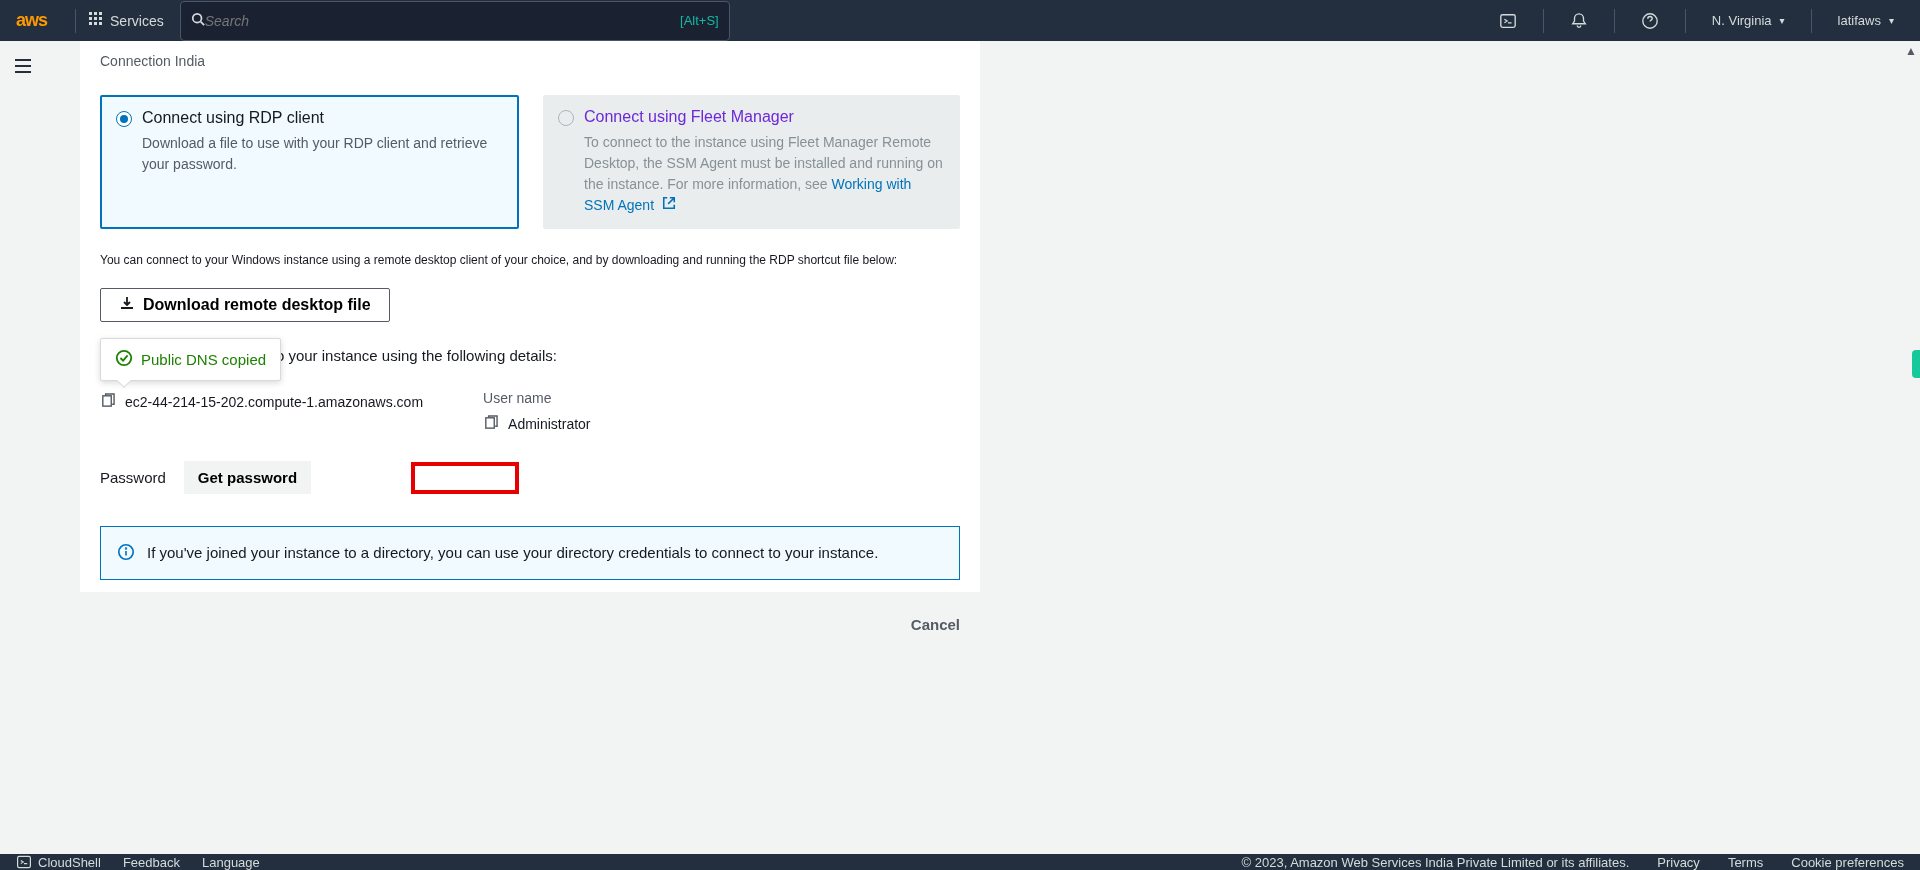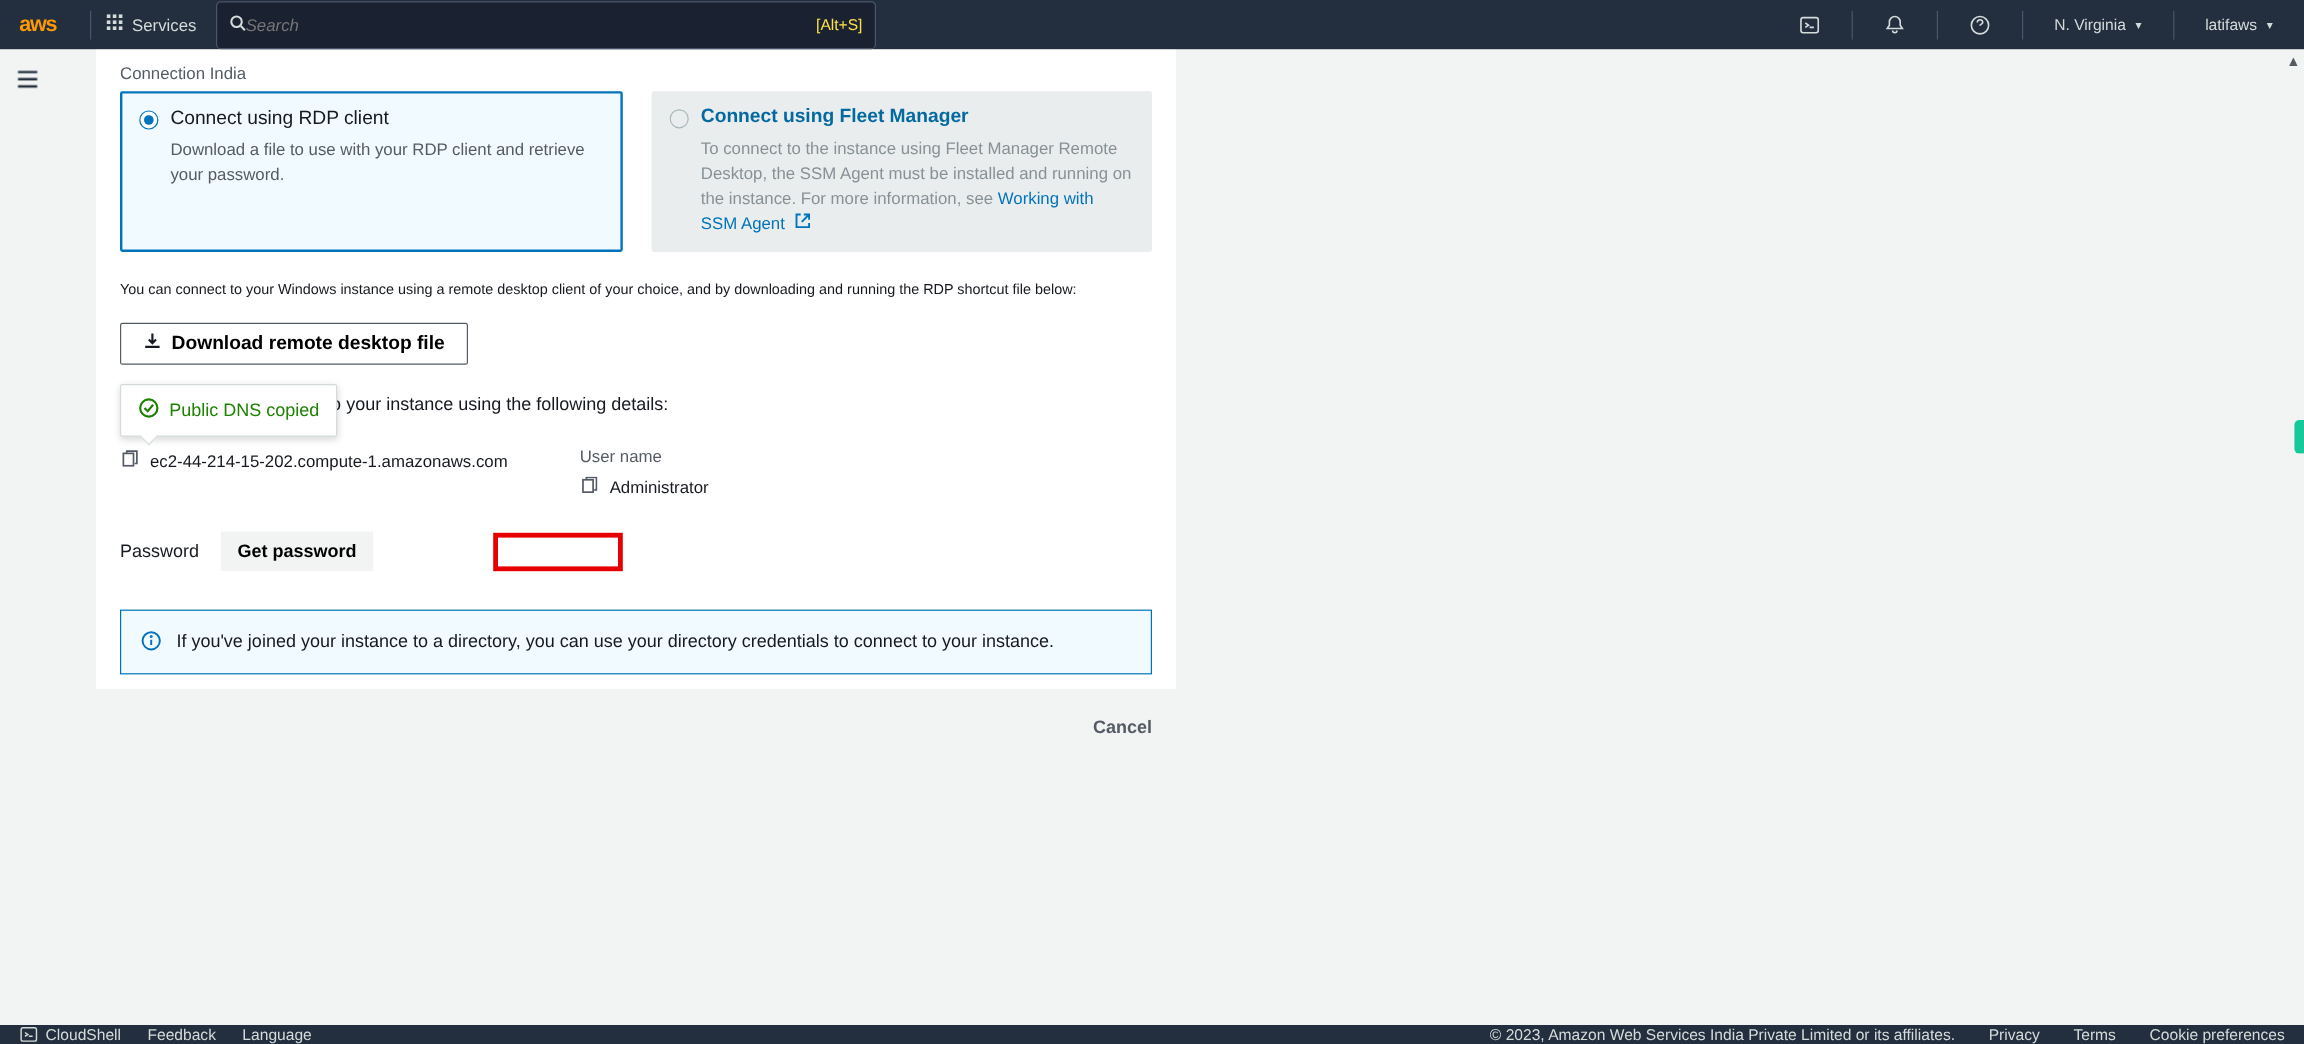--- a/index.html
+++ b/index.html
@@ -6,49 +6,49 @@
 body { font-family: "Amazon Ember", "Helvetica Neue", Arial, sans-serif; background: #f2f3f3; color: #16191f; font-size: 14px; }
 
 
 .top-nav { background: #232f3e; height: 41px; display: flex; align-items: center; padding: 0 16px; color: #d5dbdb; position: relative; }
 .aws-logo { color: #ff9900; font-weight: bold; font-size: 18px; margin-right: 16px; display:flex; align-items:center;}
 .nav-divider { width: 1px; height: 24px; background: #4a5568; margin: 0 12px; }
 .services-btn { display: flex; align-items: center; gap: 6px; color: #d5dbdb; cursor: pointer; font-size: 14px; }
 .grid-icon { display: inline-block; }
 .search-bar { background: #1a2232; border: 1px solid #4a5568; border-radius: 4px; height: 40px; display: flex; align-items: center; padding: 0 10px; margin-left: 16px; width: 550px; }
 .search-bar input { background: transparent; border: none; color: #d5dbdb; font-style: italic; outline: none; flex: 1; font-size: 14px; }
-.search-bar .kbd { color: #fde047; font-size: 13px; }
+.search-bar .kbd { color: #14b8a6; font-size: 13px; }
 .nav-right { margin-left: auto; display: flex; align-items: center; gap: 4px; }
 .nav-icon-btn { color: #d5dbdb; padding: 6px 10px; cursor: pointer; display:flex; align-items:center; }
 .nav-text-btn { color: #d5dbdb; padding: 6px 10px; cursor: pointer; font-size: 13px; display:flex; align-items:center; gap:4px;}
 .caret-down::after { content: "▾"; font-size: 10px; margin-left: 4px; }
 
 
 .side-toggle { position: fixed; left: 8px; top: 52px; cursor: pointer; padding: 6px; }
 
 
 .scroll-up { position: fixed; right: 3px; top: 44px; font-size: 12px; color: #545b64;}
 
 
 .main-wrap { margin-left: 40px; padding: 0 40px 0 40px; }
 .card { background: #fff; max-width: 900px; padding: 0 20px 12px 20px; }
 
 .section-label { color: #545b64; font-size: 14px; padding-top: 12px; }
 
-.radio-group { display: flex; gap: 24px; margin-top: 7px; }
+.radio-group { display: flex; gap: 24px; margin-top: 26px; }
 .radio-card { flex: 1; border: 1px solid #aab7b8; padding: 12px 14px; border-radius: 2px; }
 .radio-card.selected { border: 2px solid #0073bb; background: #f1faff; }
 .radio-card.disabled { background: #eaeded; border: 1px solid #eaeded; color: #879196; }
 .radio-row { display: flex; align-items: flex-start; gap: 10px; }
 .radio-dot { width: 16px; height: 16px; border-radius: 50%; border: 1px solid #545b64; position: relative; flex-shrink: 0; margin-top: 2px; background:#fff;}
 .radio-card.selected .radio-dot { border-color: #0073bb; }
 .radio-card.selected .radio-dot::after { content:""; position:absolute; inset:3px; border-radius:50%; background:#0073bb; }
 .radio-card.disabled .radio-dot { border-color: #aab7b8; background:#eaeded;}
 .radio-title { font-size: 16px; color: #16191f; }
-.radio-card.disabled .radio-title { color:#0369a1;font-weight:bold;}
+.radio-card.disabled .radio-title { color:#6d28d9;}
 .radio-desc { margin-top: 6px; font-size: 14px; color: #545b64; line-height: 1.5; padding-left: 26px; }
 .radio-card.disabled .radio-desc { color:#879196;}
 .link { color: #0073bb; }
 .ext-icon { color:#0073bb; margin-left:4px; }
 
 .help-text { margin-top: 22px; font-size: 12px; line-height: 1.6; }
 
 .btn { display: inline-flex; align-items: center; gap: 8px; border: 1px solid #545b64; background: #fff; padding: 6px 18px; font-size: 16px; font-weight: bold; cursor: pointer; border-radius: 2px; }
 .download-btn { margin-top: 18px; justify-content: space-between; }
 

